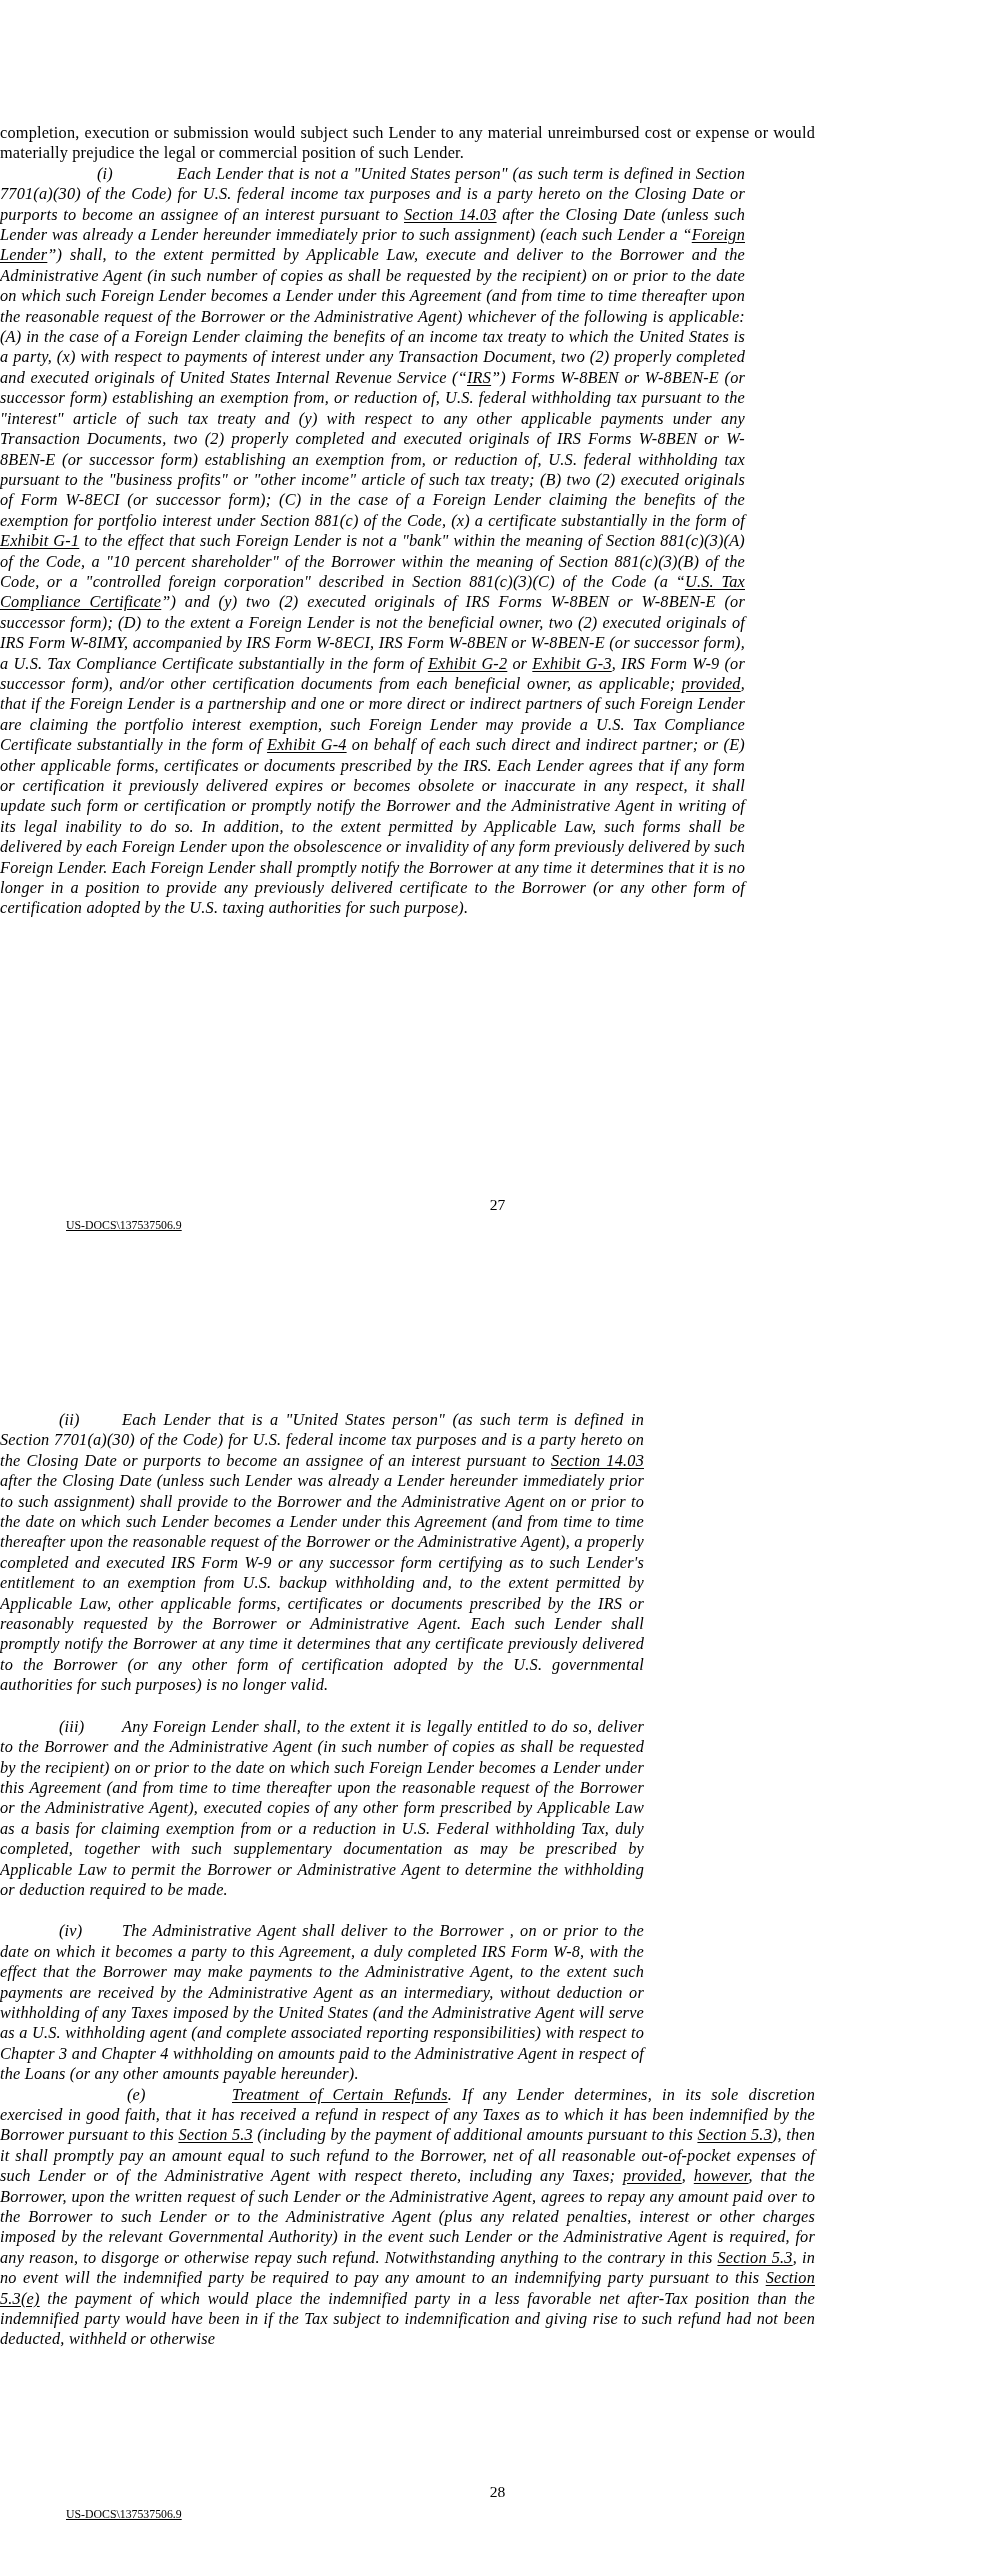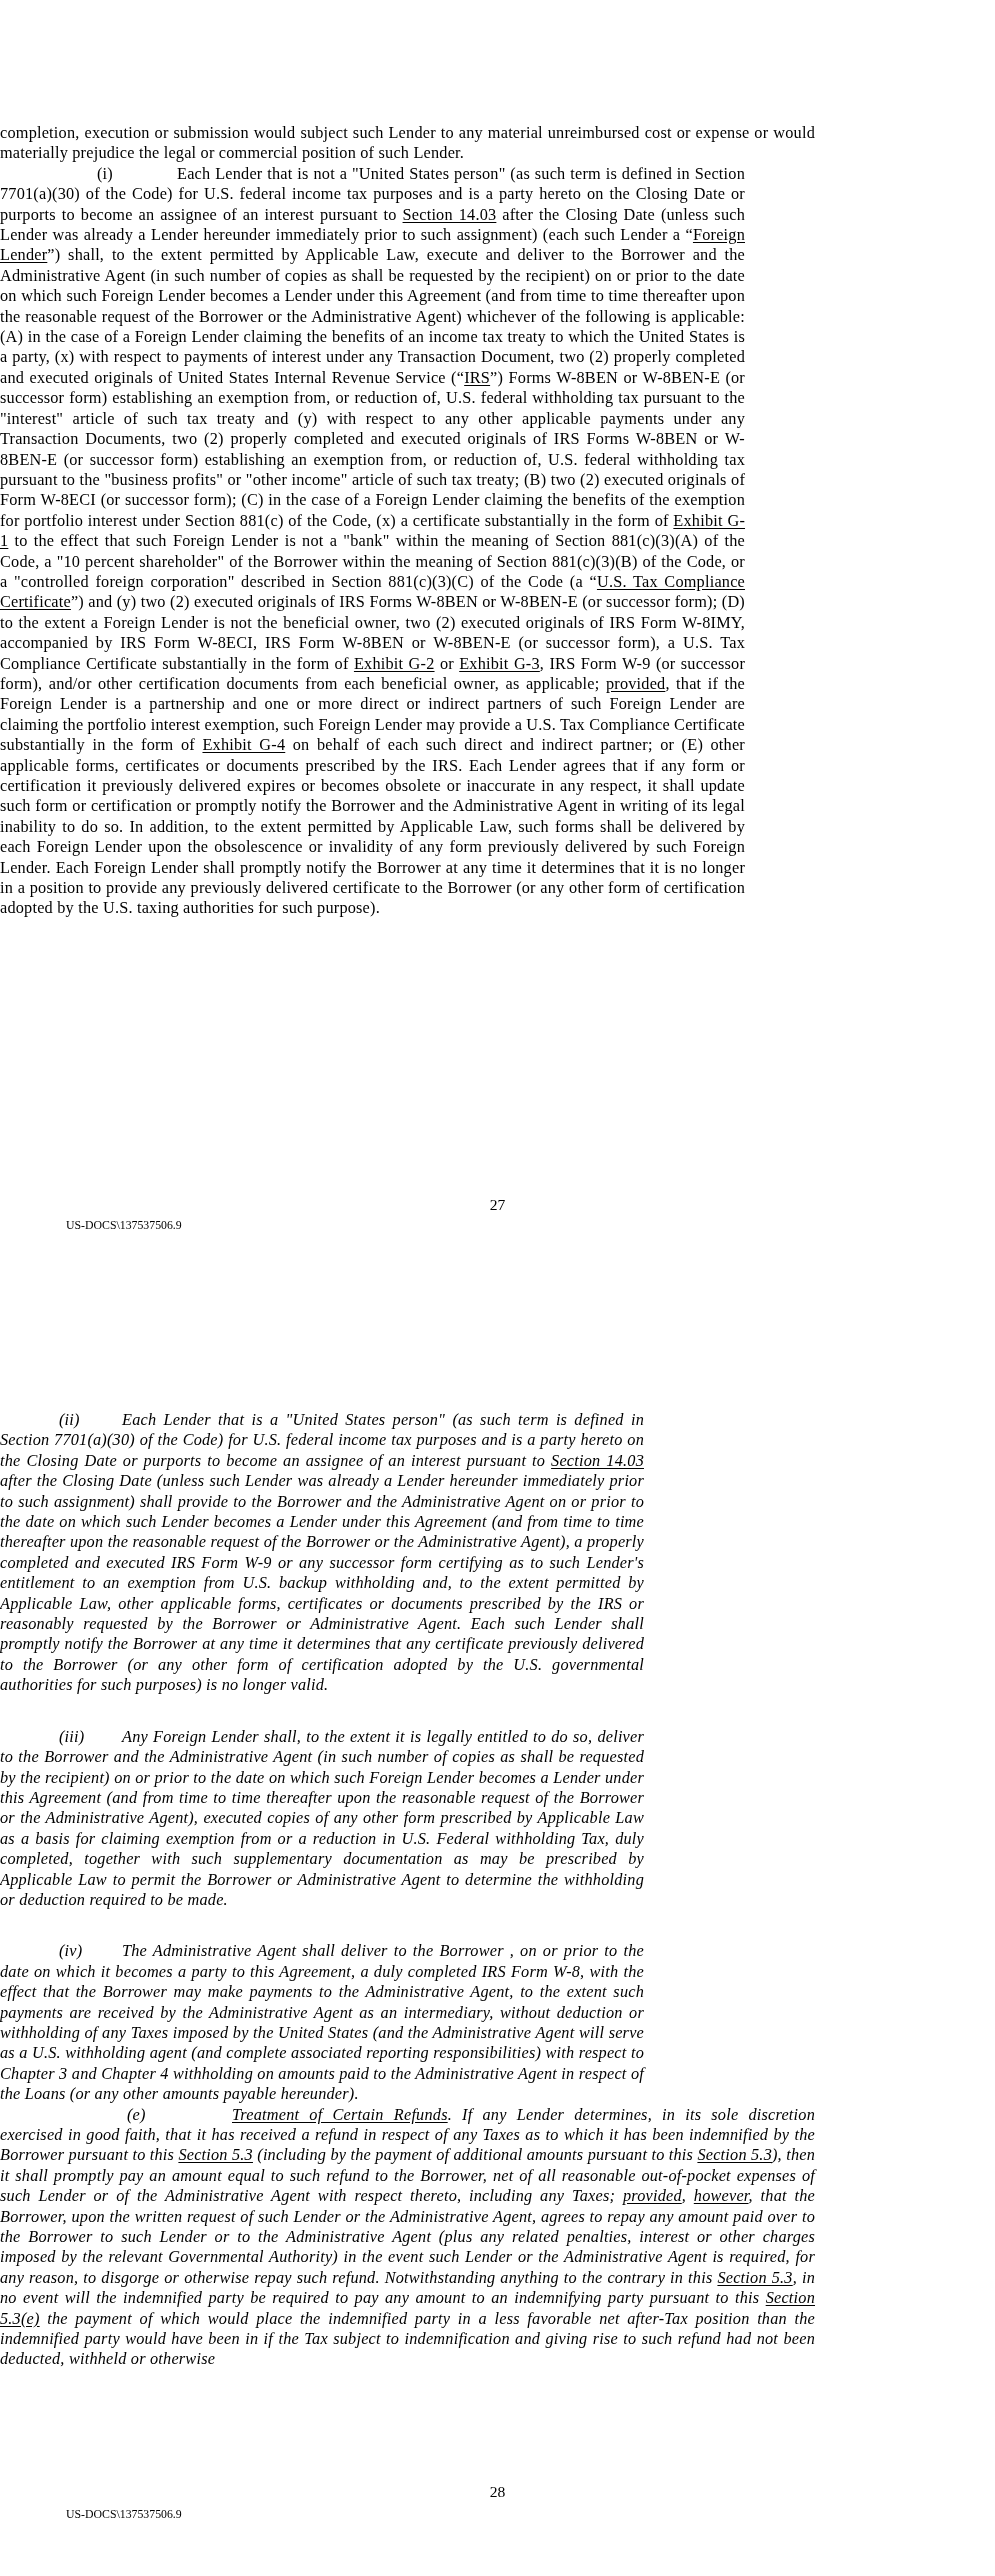--- a/index.html
+++ b/index.html
@@ -34,28 +34,29 @@
   .full-par {
     margin-left: 63px;
     width: 815px;
   }
   
   .clause-p1 {
     margin-left: 134px;
     width: 745px;
     text-indent: 97px;
     margin-top: 22.6px;
+    font-style: italic;
   }
   
   .clause-p2 {
     margin-left: 233px;
     width: 644px;
     text-indent: 59px;
   }
-  .clause-p2 + .clause-p2 { margin-top: 31px; }
+  .clause-p2 + .clause-p2 { margin-top: 21px; }
   
   .clause-e {
     margin-left: 63px;
     width: 815px;
     text-indent: 127px;
     margin-top: 21px;
   }
   .clause-label {
     display: inline-block;
     text-indent: 0;
@@ -73,20 +74,21 @@
     line-height: 19px;
   }
   #page1-number { top: 1195px; }
   #page2-number { top: 2482px; text-align: center; }
 
   .doc-footer {
     position: absolute;
     left: 66px;
     font-size: 11.8px;
     line-height: 14px;
+    text-decoration: underline;
   }
   #page1-footer { top: 1218px; }
   #page2-footer { top: 2507px; }
 
   u { text-underline-offset: 1.9px; }
 </style>
 </head>
 <body>
 
 <div>

